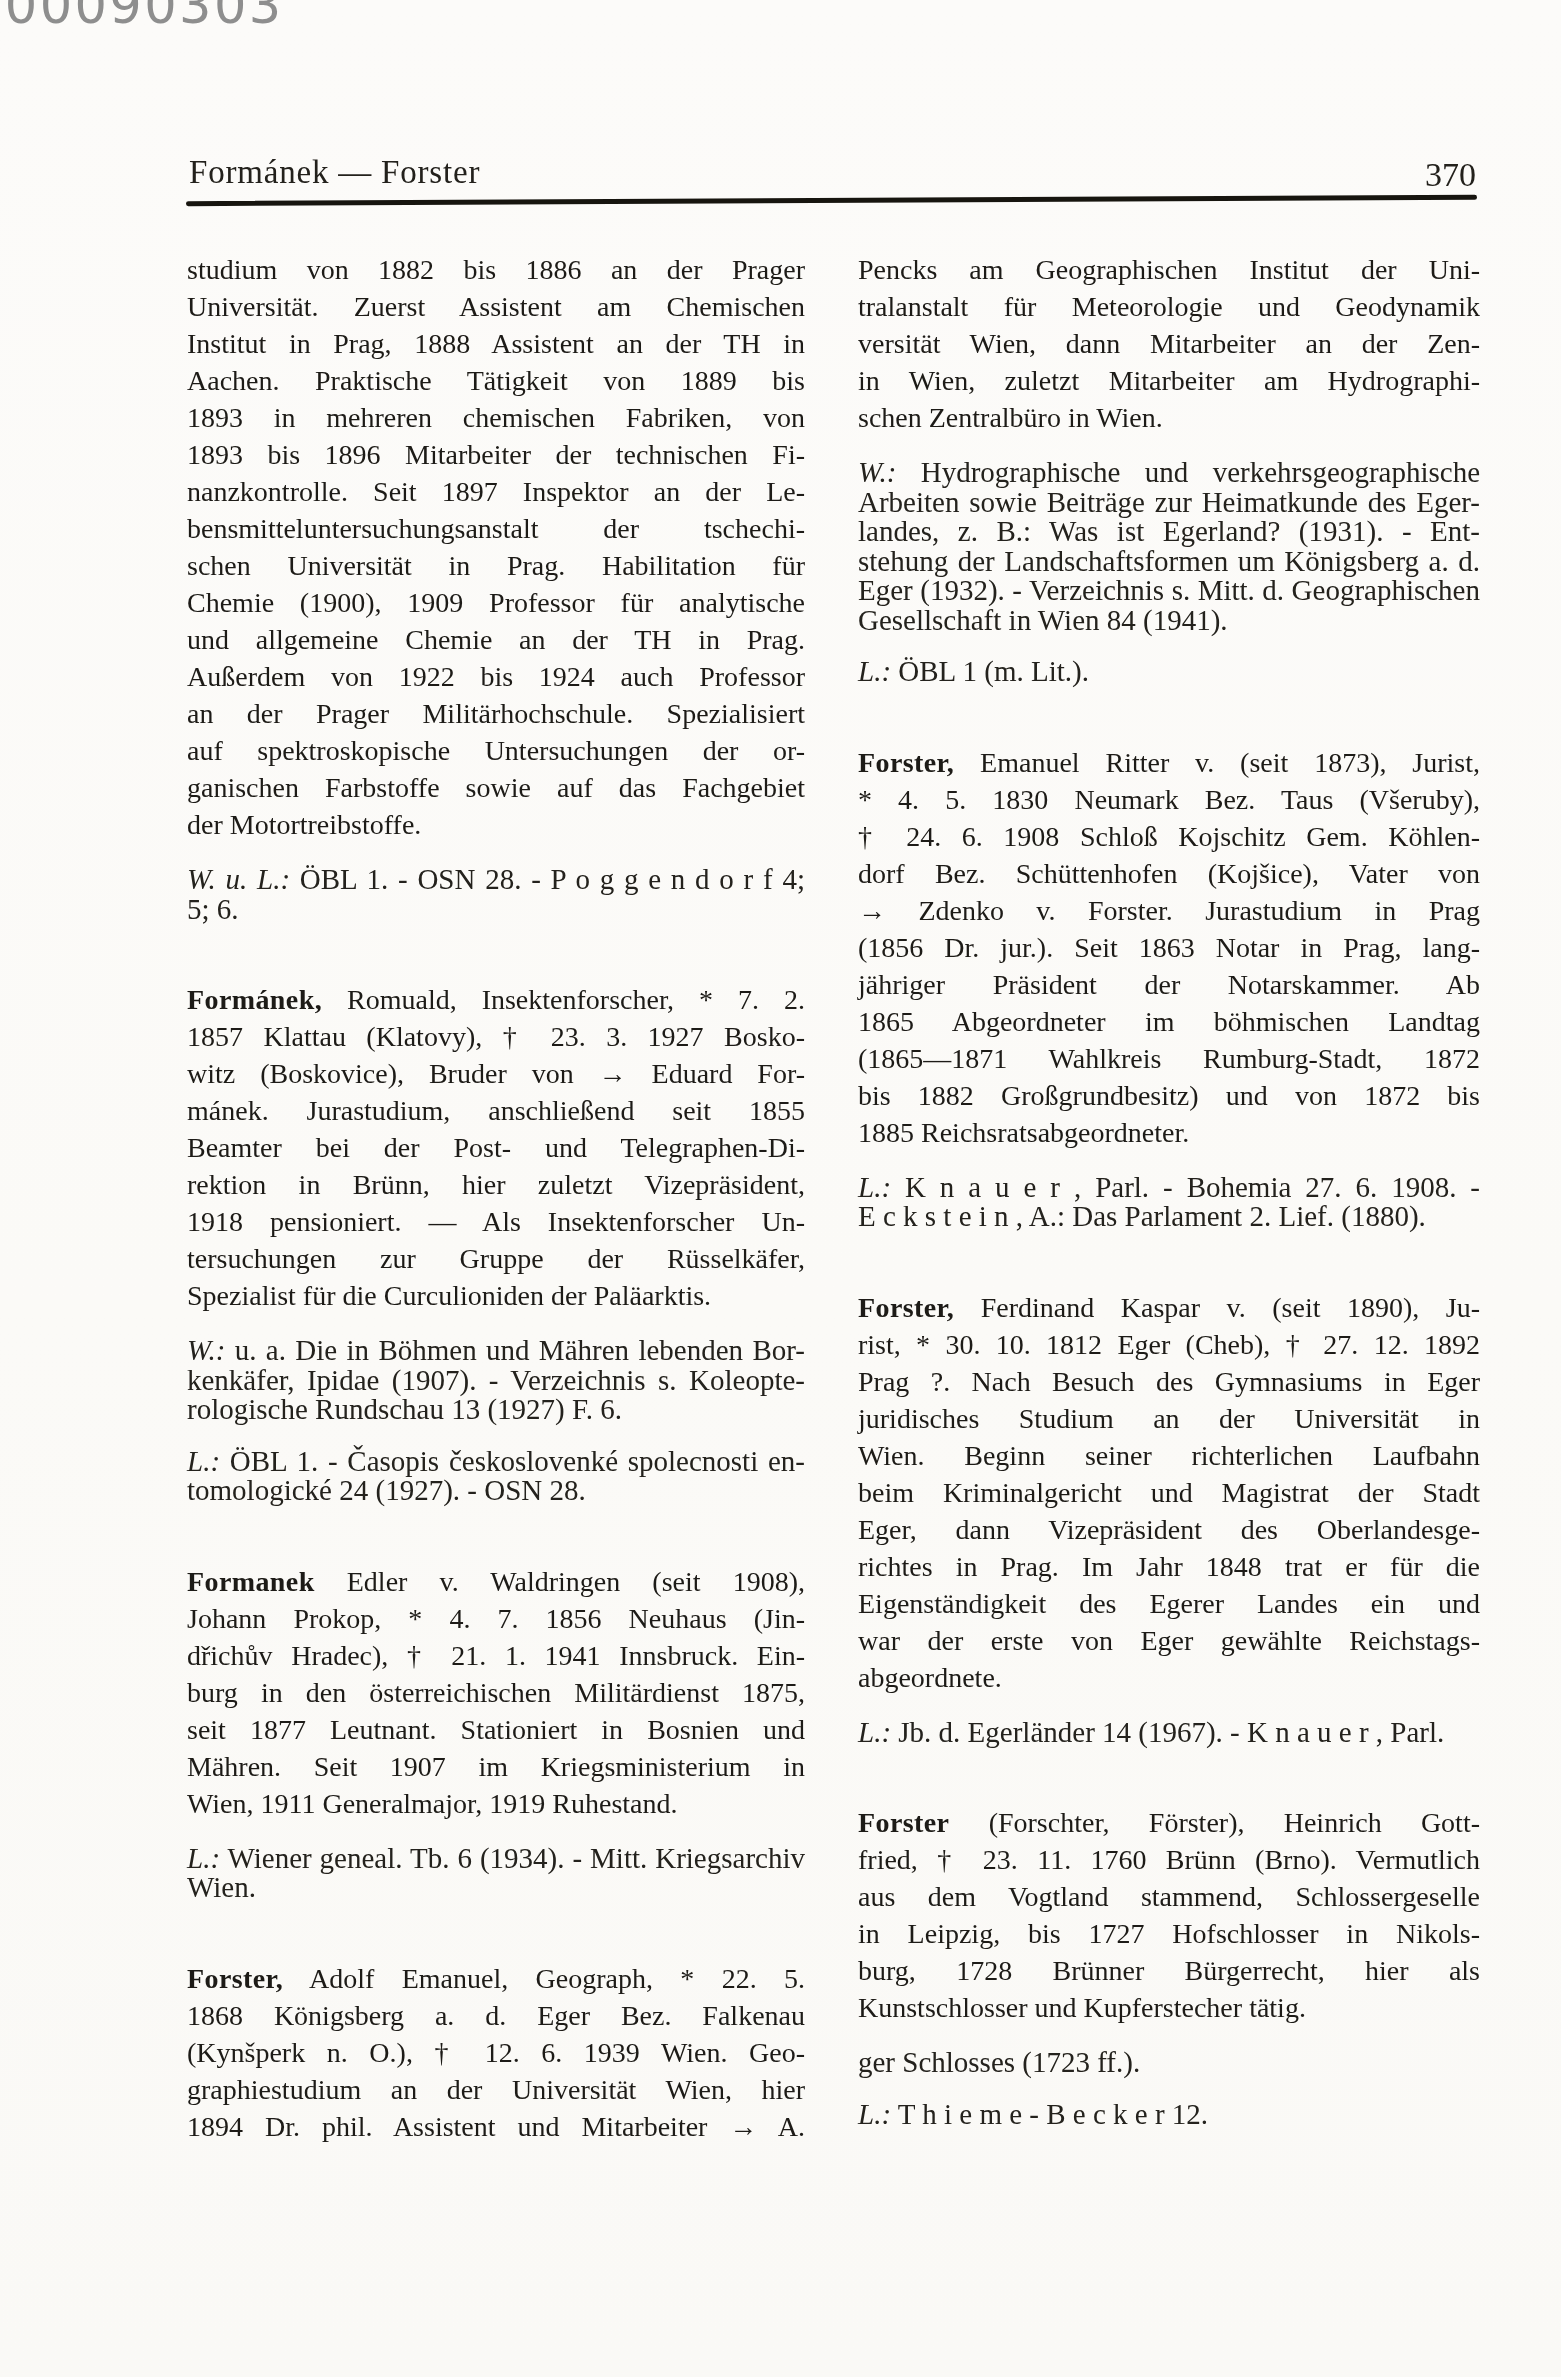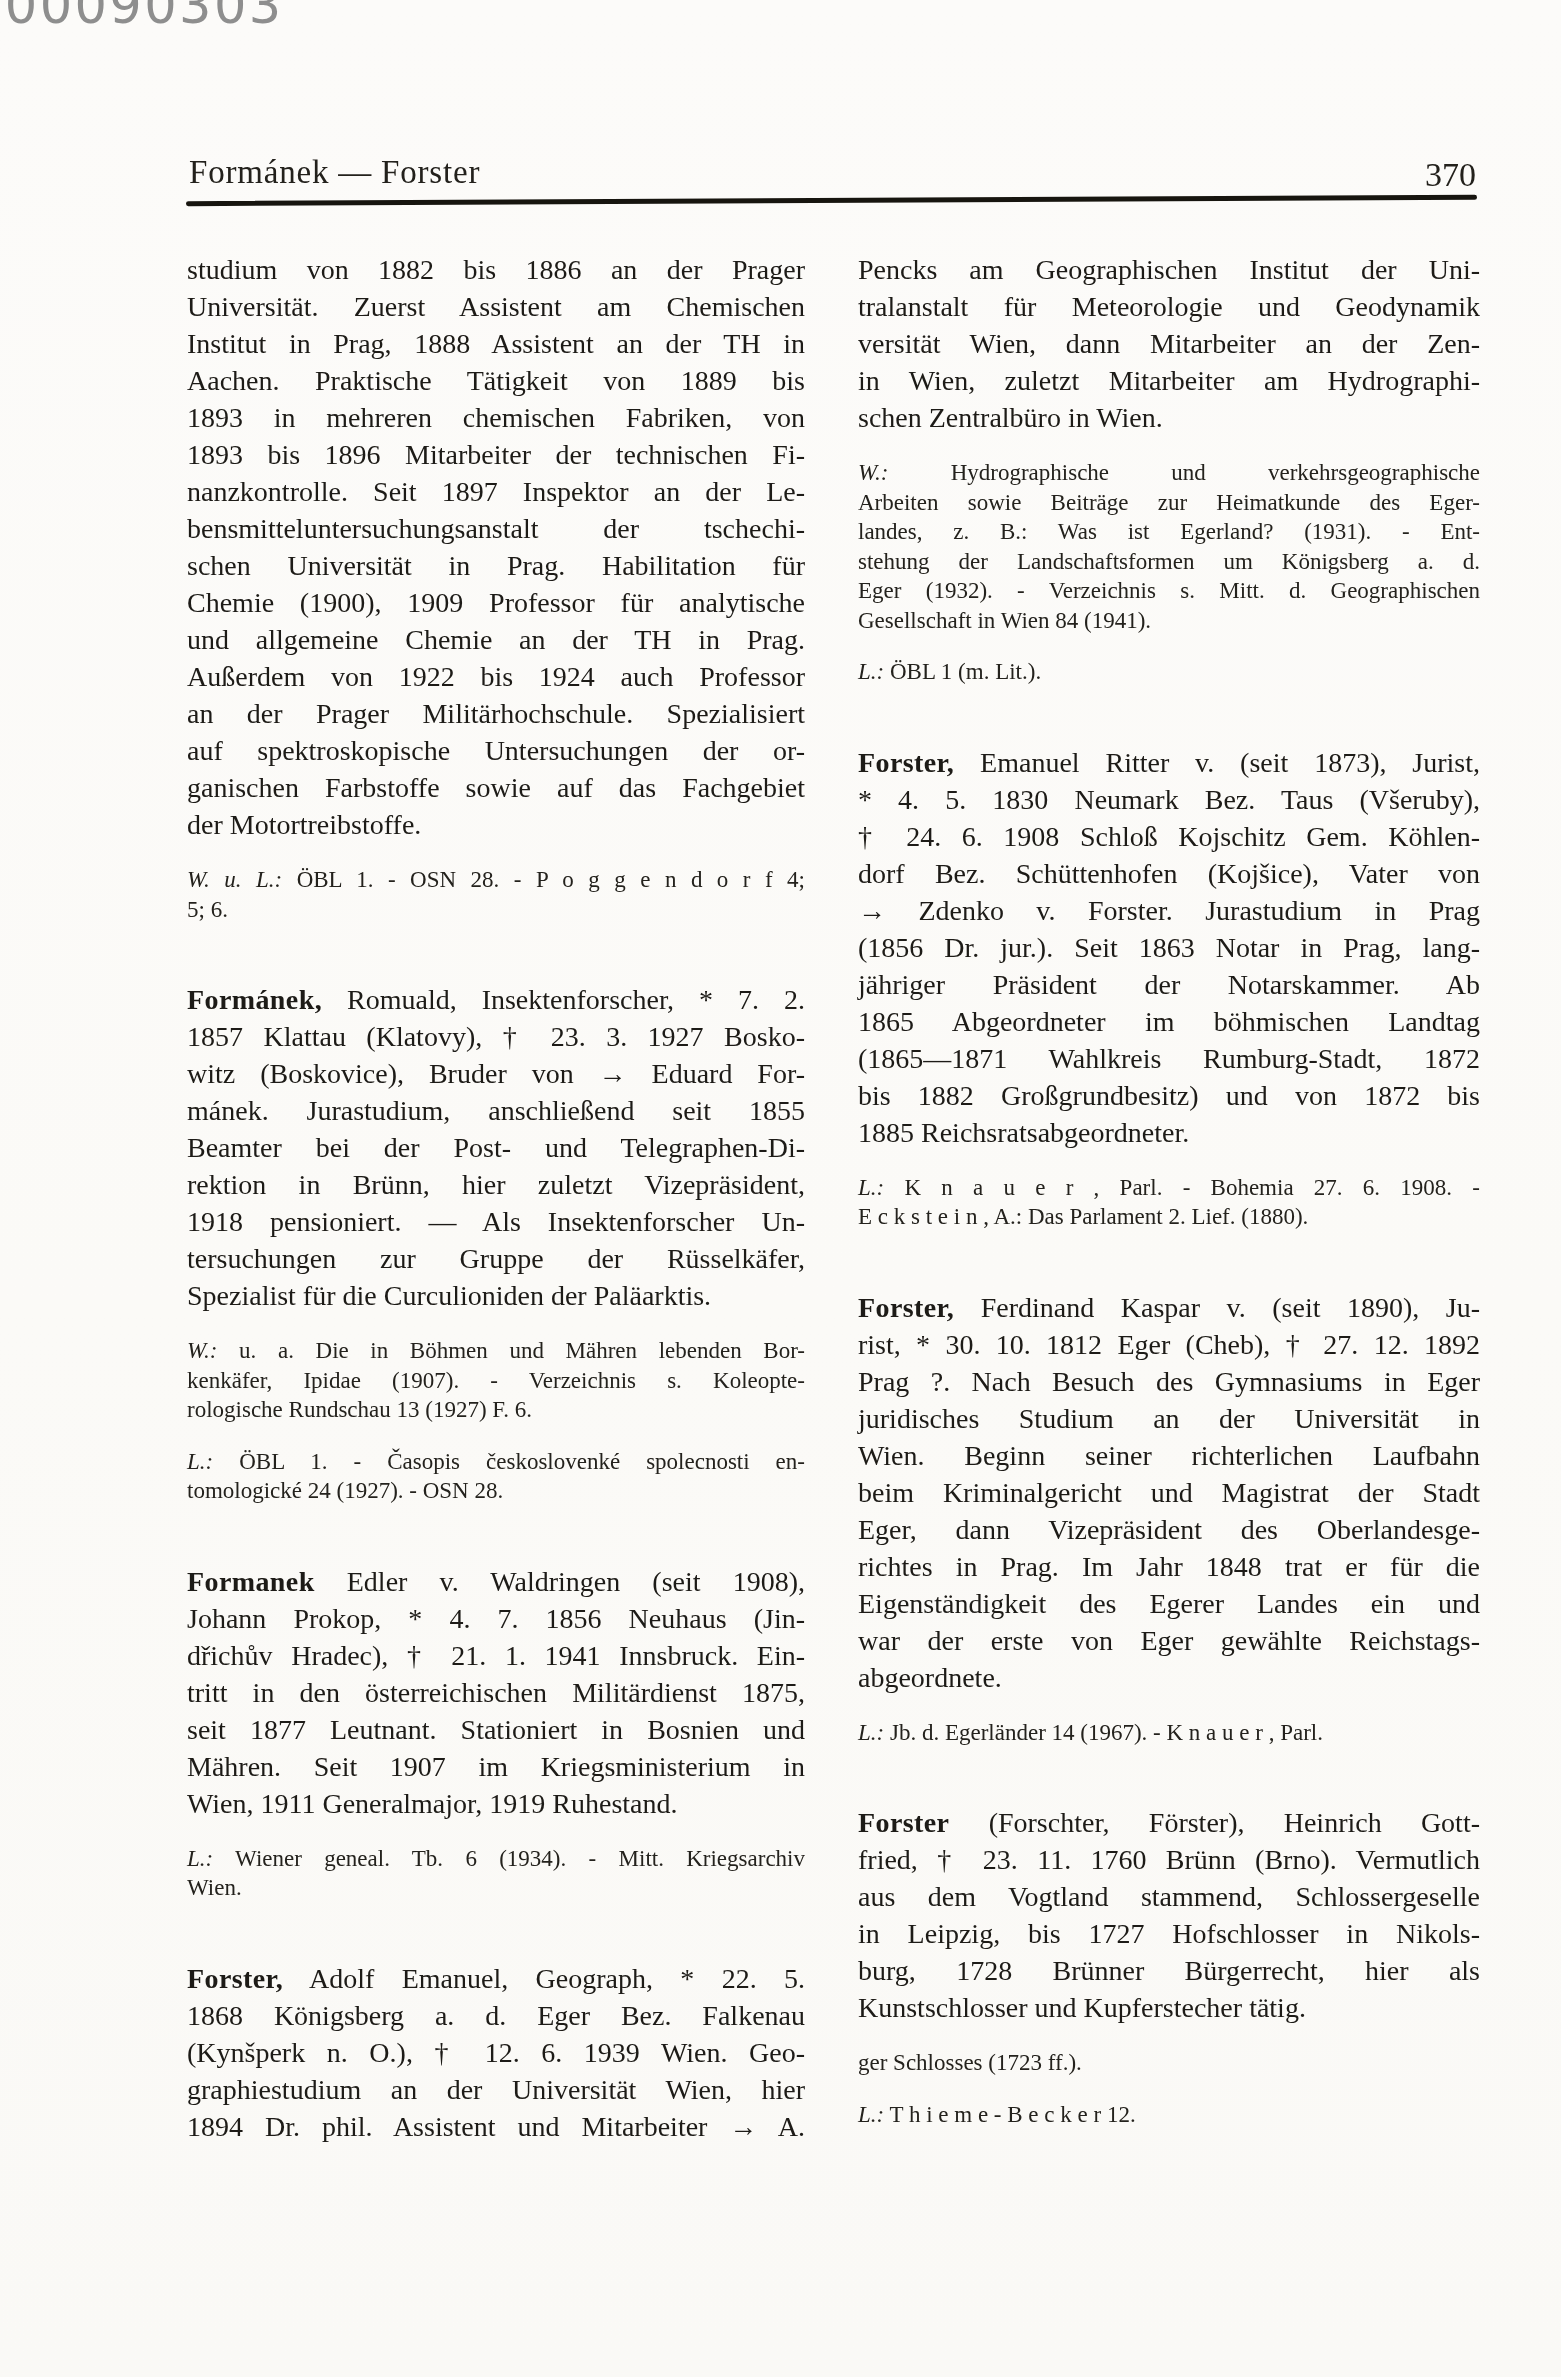--- a/index.html
+++ b/index.html
@@ -49,21 +49,21 @@
     background: #17150f;
     border-radius: 2.4px;
     transform: rotate(-0.28deg);
   }
   .col { position: absolute; top: 251px; }
   .col-left  { left: 187px;  width: 618px; }
   .col-right { left: 858px; width: 622px; }
 
   .para { margin: 0; }
   .para.body { font-size: 28px; line-height: 37px; }
-  .para.bib  { font-size: 23px; line-height: 29.5px; margin-top: 22px; color: #24221d; }
+  .para.bib  { font-size: 29px; line-height: 29.5px; margin-top: 22px; color: #24221d; }
   .para.body.entry-start { margin-top: 57px; }
 
   .line { text-align: left; }
   .line.just { text-align: justify; text-align-last: justify; }
 
   .headword { font-weight: bold; letter-spacing: 0.4px; }
   .bib-label { font-style: italic; }
 </style>
 </head>
 <body>
@@ -119,21 +119,21 @@
           <div class="line">rologische Rundschau 13 (1927) F. 6.</div>
         </div>
         <div class="para bib">
           <div class="line just"><span class="bib-label">L.:</span> ÖBL 1. - Časopis českoslovenké spolecnosti en-</div>
           <div class="line">tomologické 24 (1927). - OSN 28.</div>
         </div>
         <div class="para body entry-start">
           <div class="line just"><span class="headword">Formanek</span> Edler v. Waldringen (seit 1908),</div>
           <div class="line just">Johann Prokop, * 4. 7. 1856 Neuhaus (Jin-</div>
           <div class="line just">dřichův Hradec), † 21. 1. 1941 Innsbruck. Ein-</div>
-          <div class="line just">tritt in den österreichischen Militärdienst 1875,</div>
+          <div class="line just">burg in den österreichischen Militärdienst 1875,</div>
           <div class="line just">seit 1877 Leutnant. Stationiert in Bosnien und</div>
           <div class="line just">Mähren. Seit 1907 im Kriegsministerium in</div>
           <div class="line">Wien, 1911 Generalmajor, 1919 Ruhestand.</div>
         </div>
         <div class="para bib">
           <div class="line just"><span class="bib-label">L.:</span> Wiener geneal. Tb. 6 (1934). - Mitt. Kriegsarchiv</div>
           <div class="line">Wien.</div>
         </div>
         <div class="para body entry-start">
           <div class="line just"><span class="headword">Forster,</span> Adolf Emanuel, Geograph, * 22. 5.</div>

